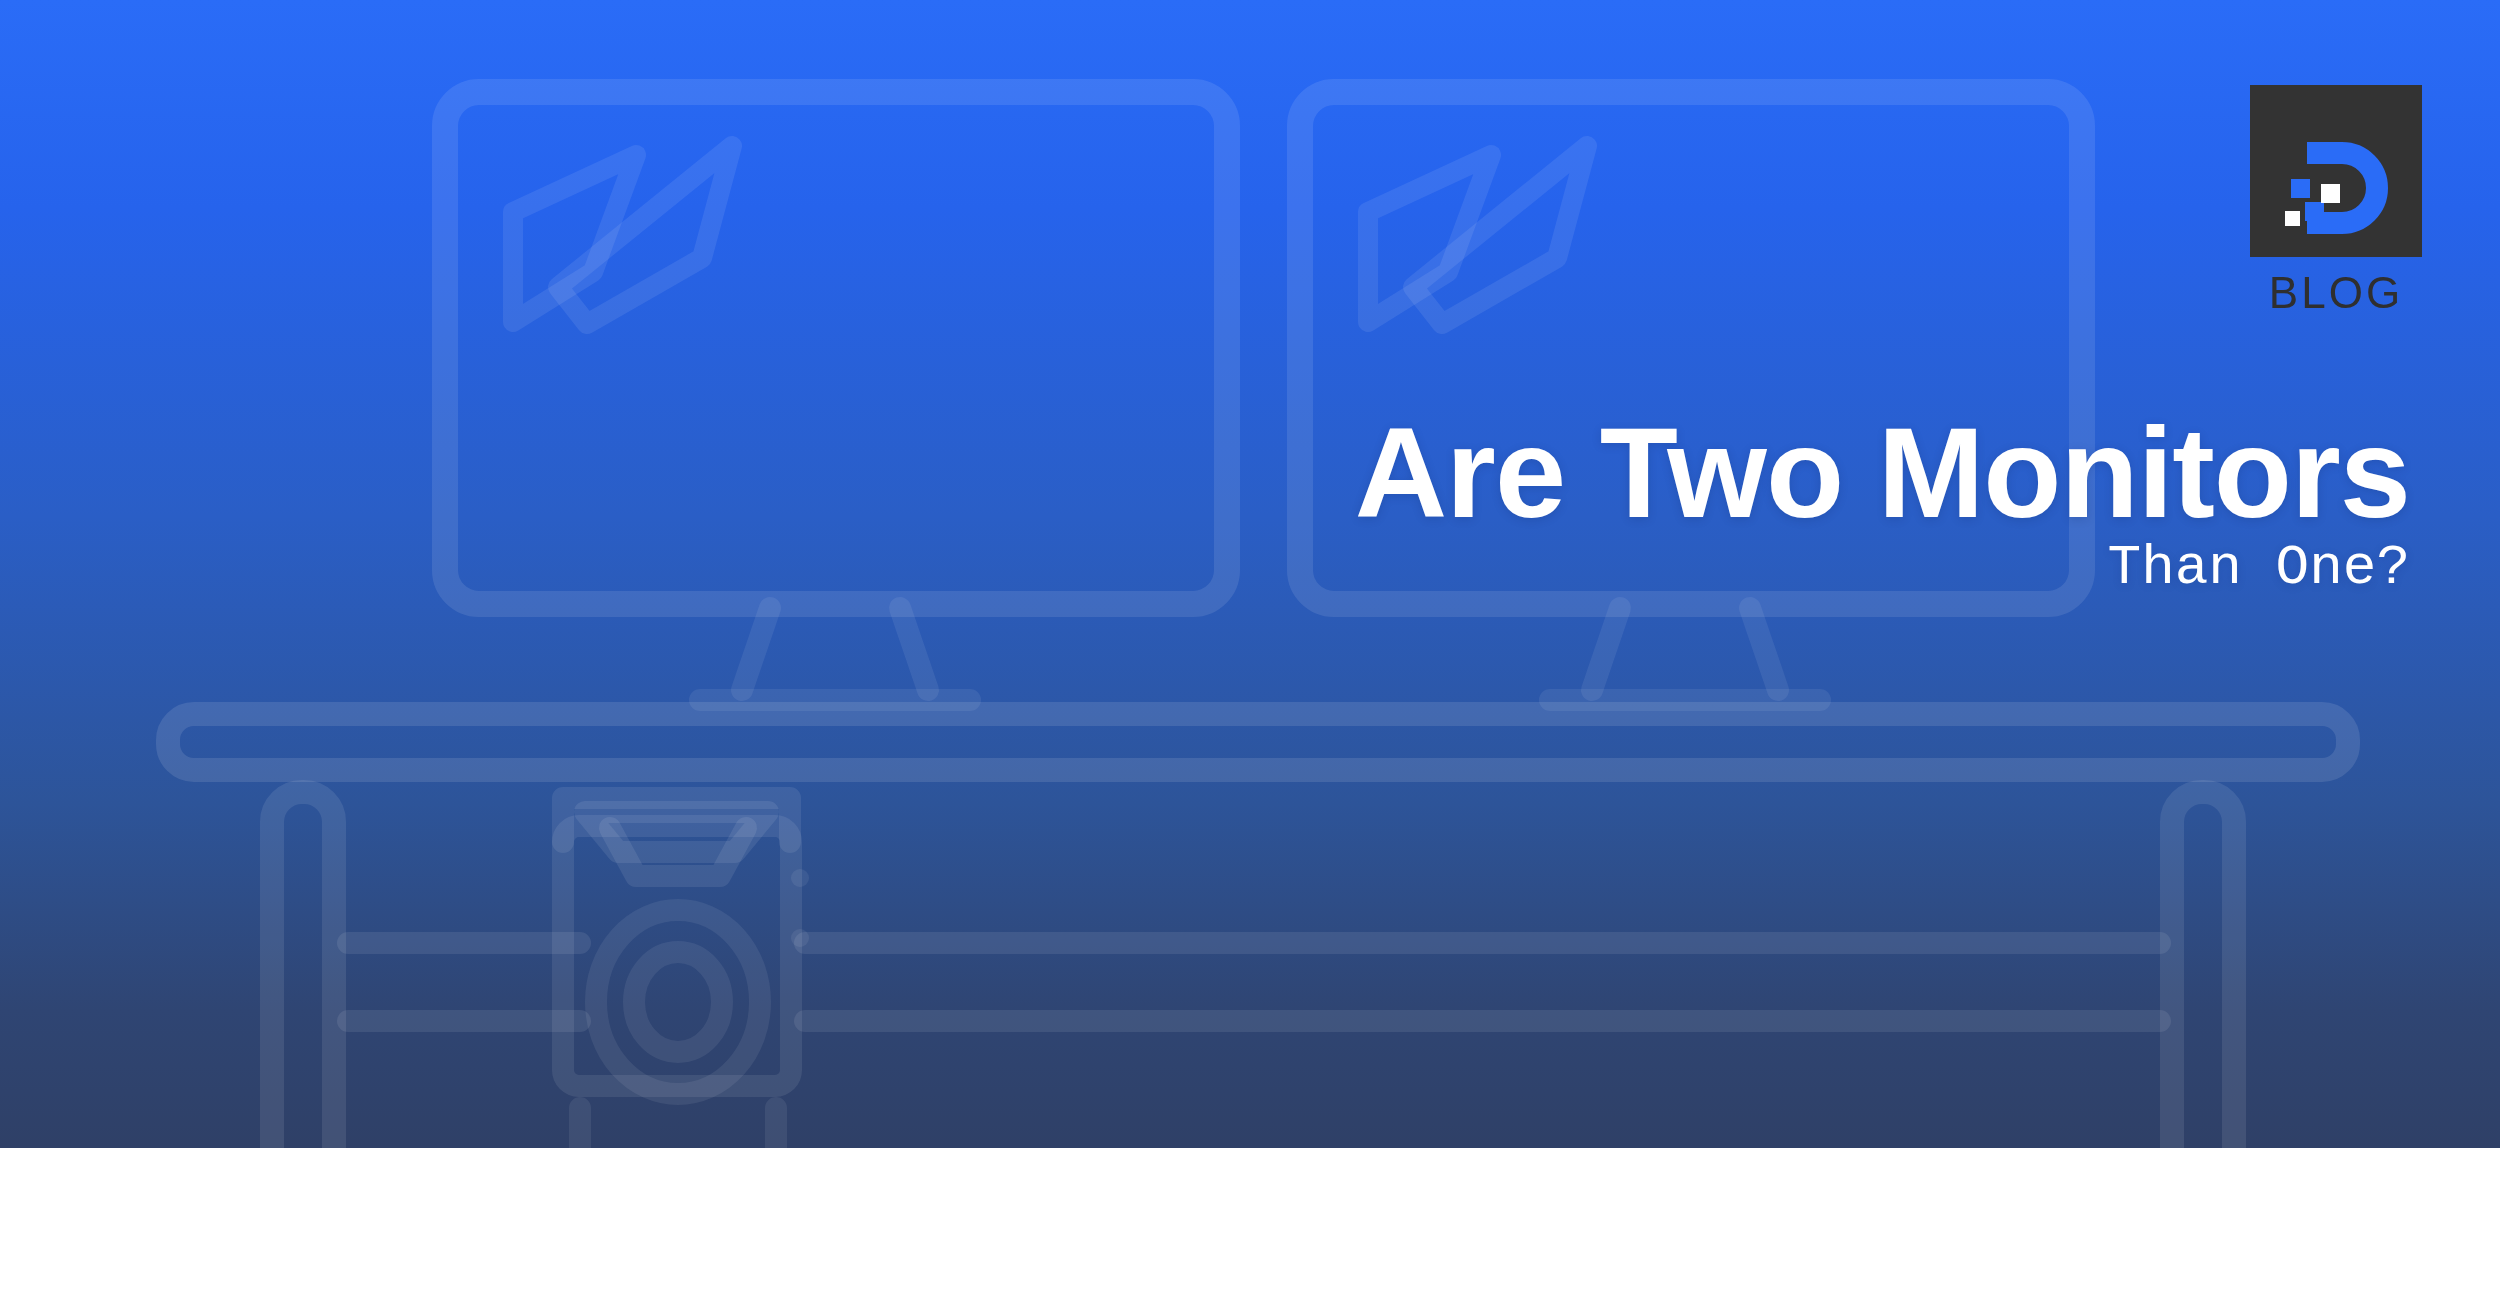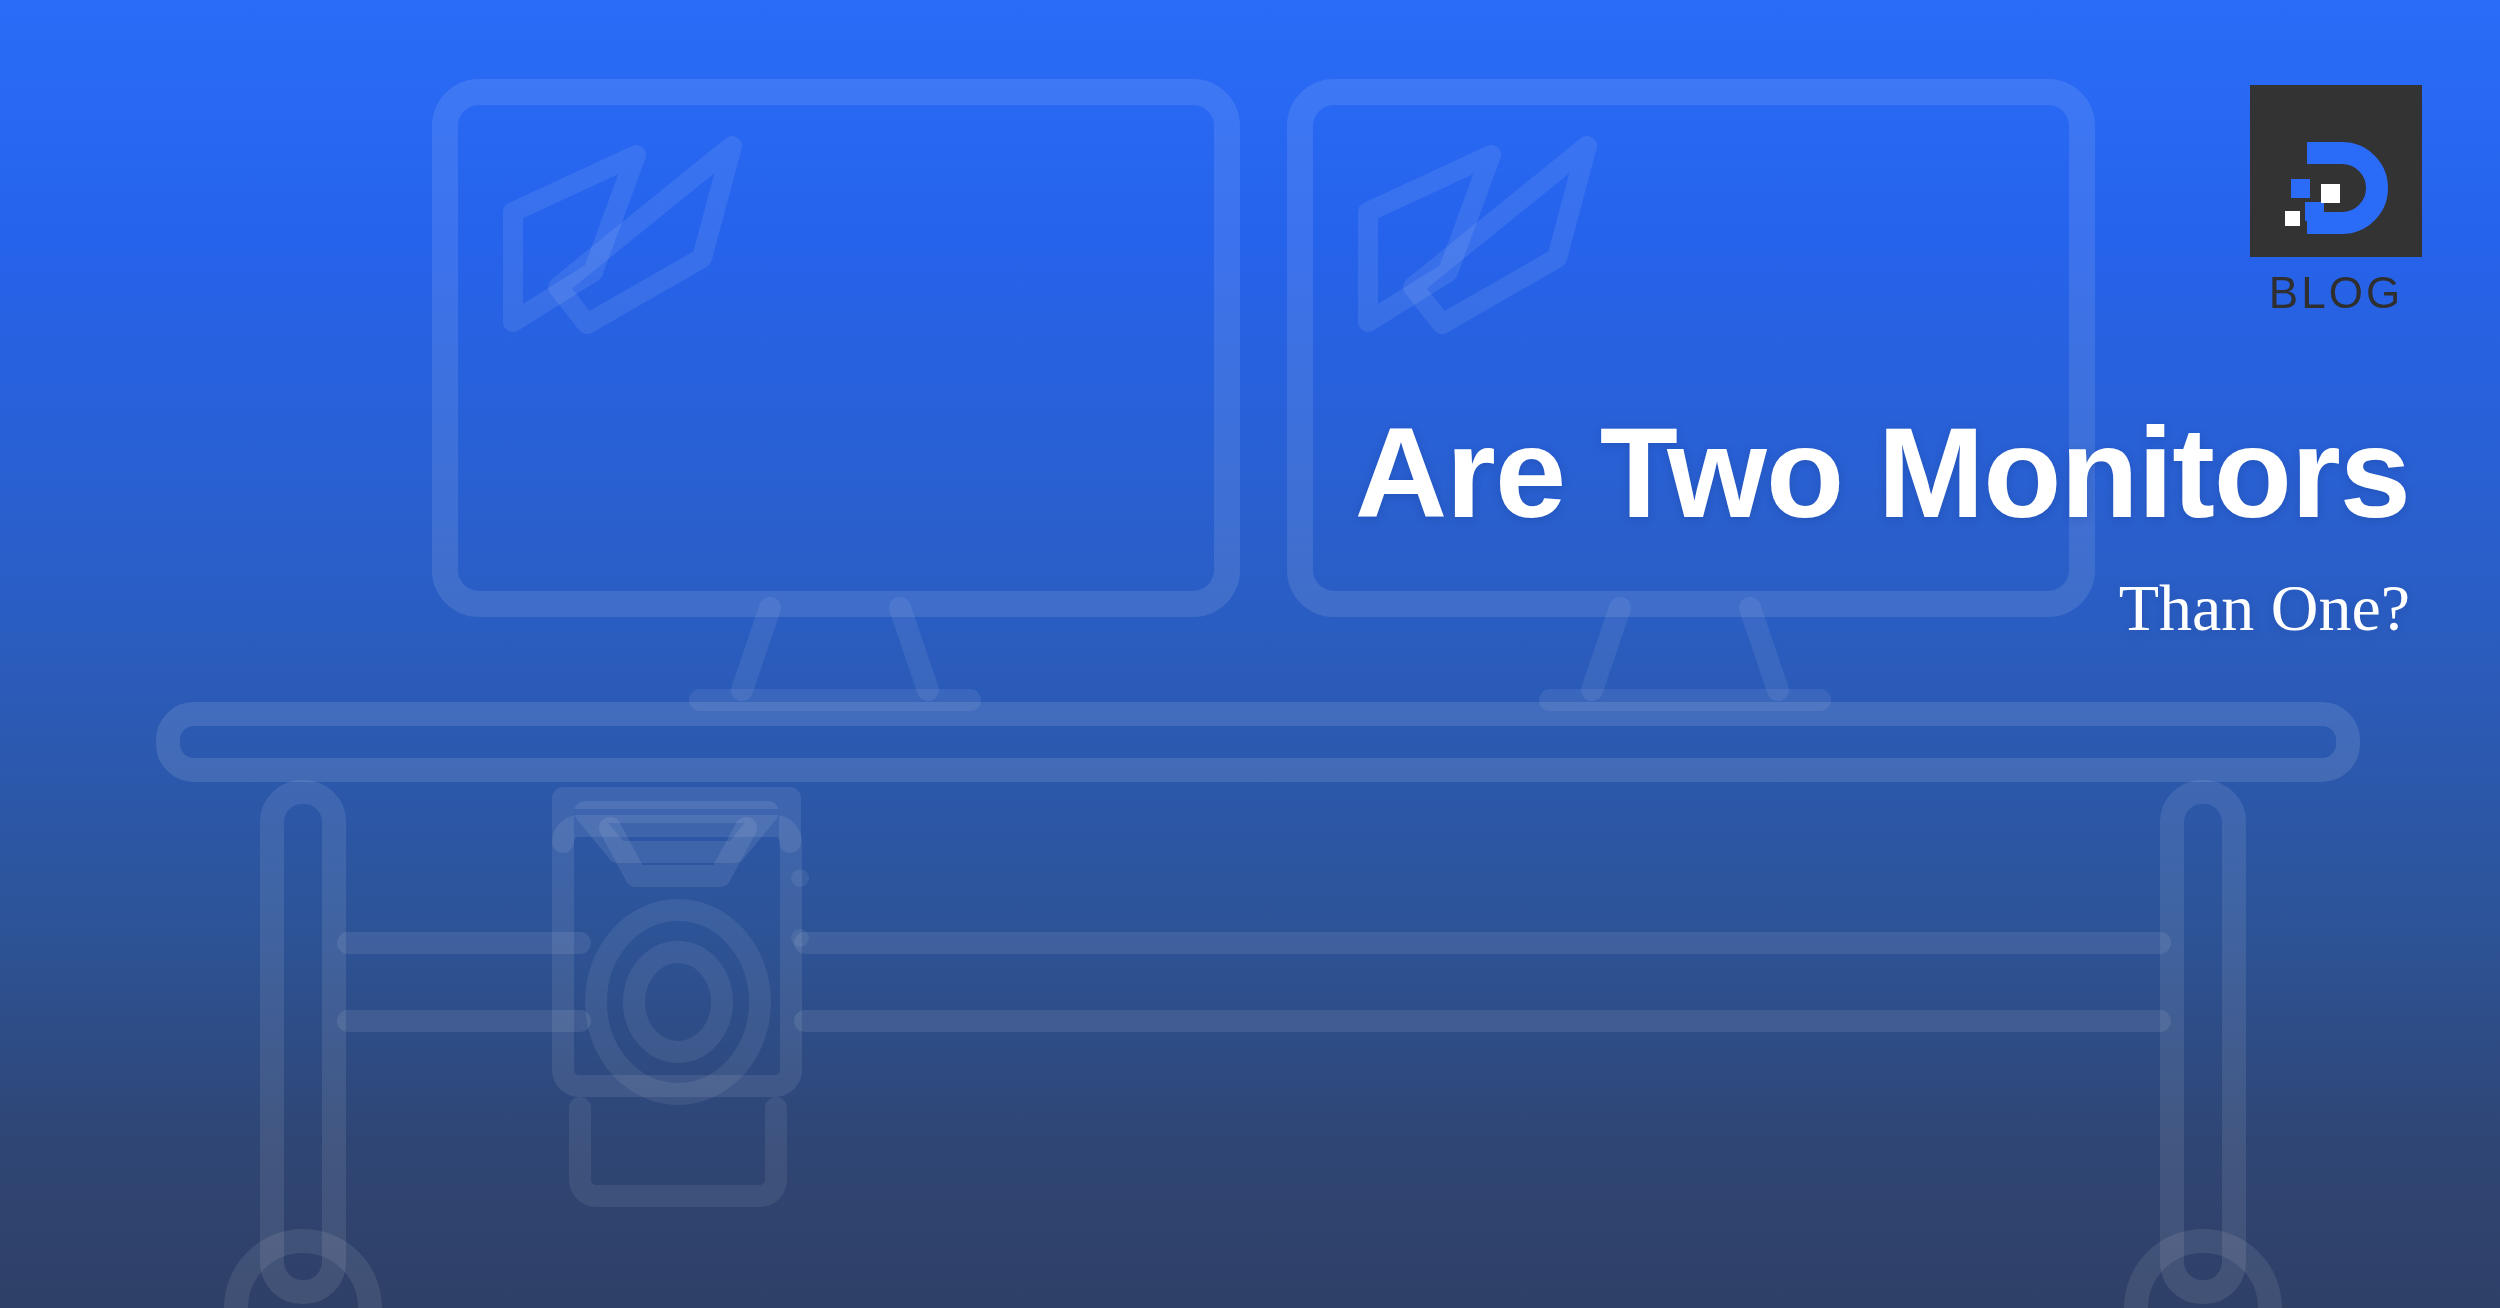--- a/index.html
+++ b/index.html
@@ -2,21 +2,21 @@
 <html><head>
 <meta charset="utf-8">
 <style>
   * { margin:0; padding:0; box-sizing:border-box; }
   html,body{
     width:2500px; height:1308px; overflow:hidden;
     font-family:"Liberation Sans", sans-serif;
   }
   #stage{
     position:relative;
-    width:2500px; height:1308px;
+    width:2500px; height:1148px;
     background:linear-gradient(180deg,
         #2a6cf7 0%,
         #2663ec 18%,
         #2a5ec6 45%,
         #2d5499 70%,
         #2f4573 88%,
         #2f4067 100%);
     overflow:hidden;
   }
 
@@ -63,27 +63,26 @@
     font-weight:700;
     font-size:128px;
     line-height:1.02;
     letter-spacing:-1px;
     white-space:nowrap;
     font-family:"Liberation Sans", sans-serif;
     text-shadow:0 2px 10px rgba(10,30,80,.17);
   }
   #headline-line2{ font-size:128px; }
   #subhead{
-    margin-top:34px;
     color:#ffffff;
     font-weight:400;
-    font-size:66px;
+    font-size:56px;
     line-height:1.05;
     letter-spacing:0px;
-    font-family:Liberation Serif, serif;
+    font-family:Liberation Mono, monospace;
     text-shadow:0 2px 10px rgba(10,30,80,.15);
   }
 </style>
 </head>
 <body>
 
 <div id="stage">
 
   <svg id="artwork" viewBox="0 0 2500 1308" preserveAspectRatio="none" aria-hidden="true">
     <defs>

